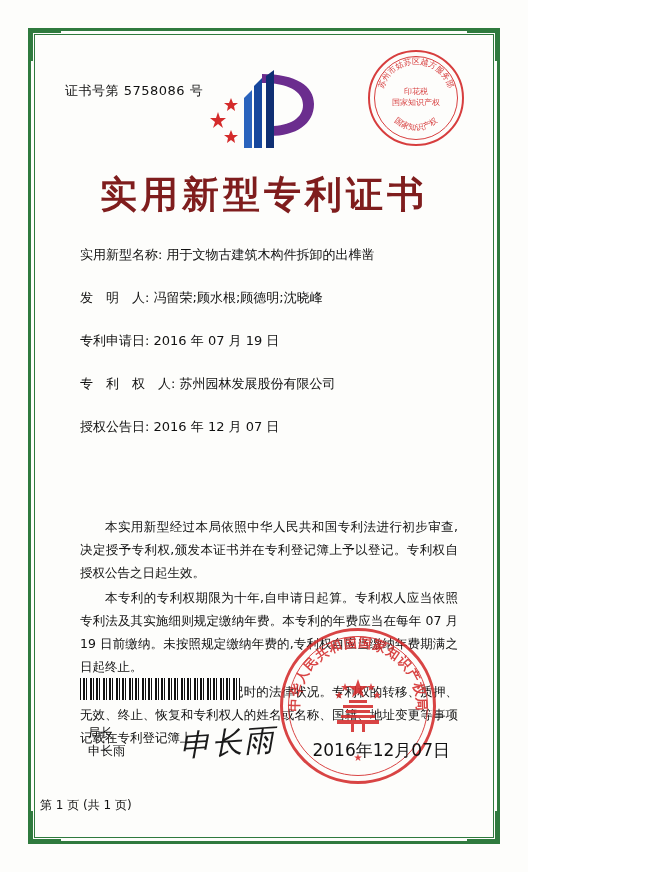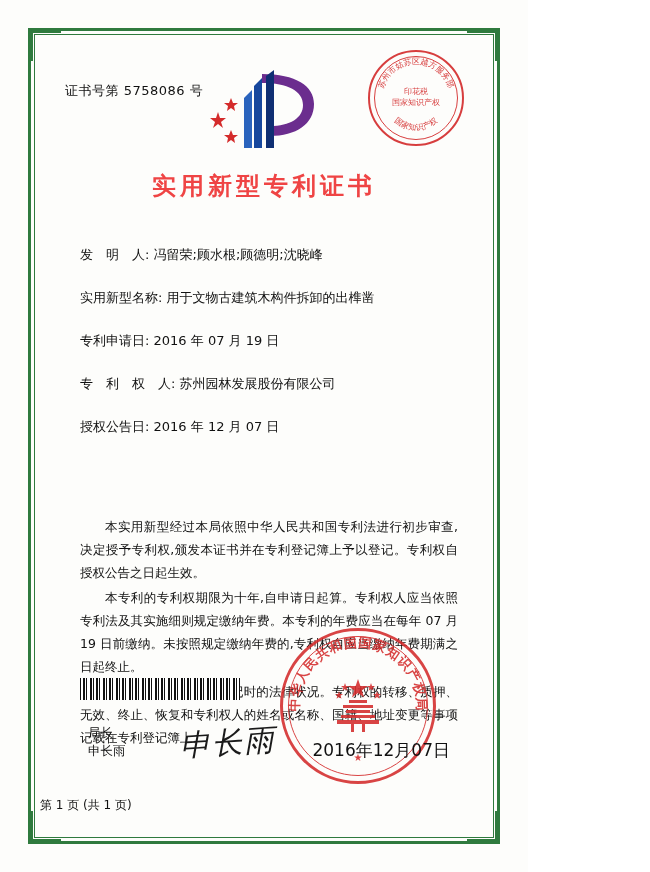--- a/index.html
+++ b/index.html
@@ -104,24 +104,24 @@
     line-height: 11px;
     color: #d32a2a;
   }
 
   .title {
     position: absolute;
     top: 130px;
     left: 0;
     width: 100%;
     text-align: center;
-    font-size: 24px;
+    font-size: 37px;
     font-weight: bold;
     letter-spacing: 4px;
-    color: #ef4444;
+    color: #7f1d1d;
     font-family: Liberation Mono, monospace;
   }
 
   .fields {
     position: absolute;
     top: 205px;
     left: 40px;
     right: 20px;
   }
   .field {
@@ -293,26 +293,26 @@
       <div class="center-lines">
         <div>印花税</div>
         <div>国家知识产权</div>
       </div>
     </div>
 
     <div class="title">实用新型专利证书</div>
 
     <div class="fields">
       <div class="field">
+        <span class="lbl">实用新型名称:</span>
+        <span class="val">用于文物古建筑木构件拆卸的出榫凿</span>
+      </div>
+      <div class="field">
         <span class="lbl">发　明　人:</span>
         <span class="val">冯留荣;顾水根;顾德明;沈晓峰</span>
-      </div>
-      <div class="field">
-        <span class="lbl">实用新型名称:</span>
-        <span class="val">用于文物古建筑木构件拆卸的出榫凿</span>
       </div>
       <div class="field">
         <span class="lbl">专利申请日:</span>
         <span class="val">2016 年 07 月 19 日</span>
       </div>
       <div class="field">
         <span class="lbl">专　利　权　人:</span>
         <span class="val">苏州园林发展股份有限公司</span>
       </div>
       <div class="field">

